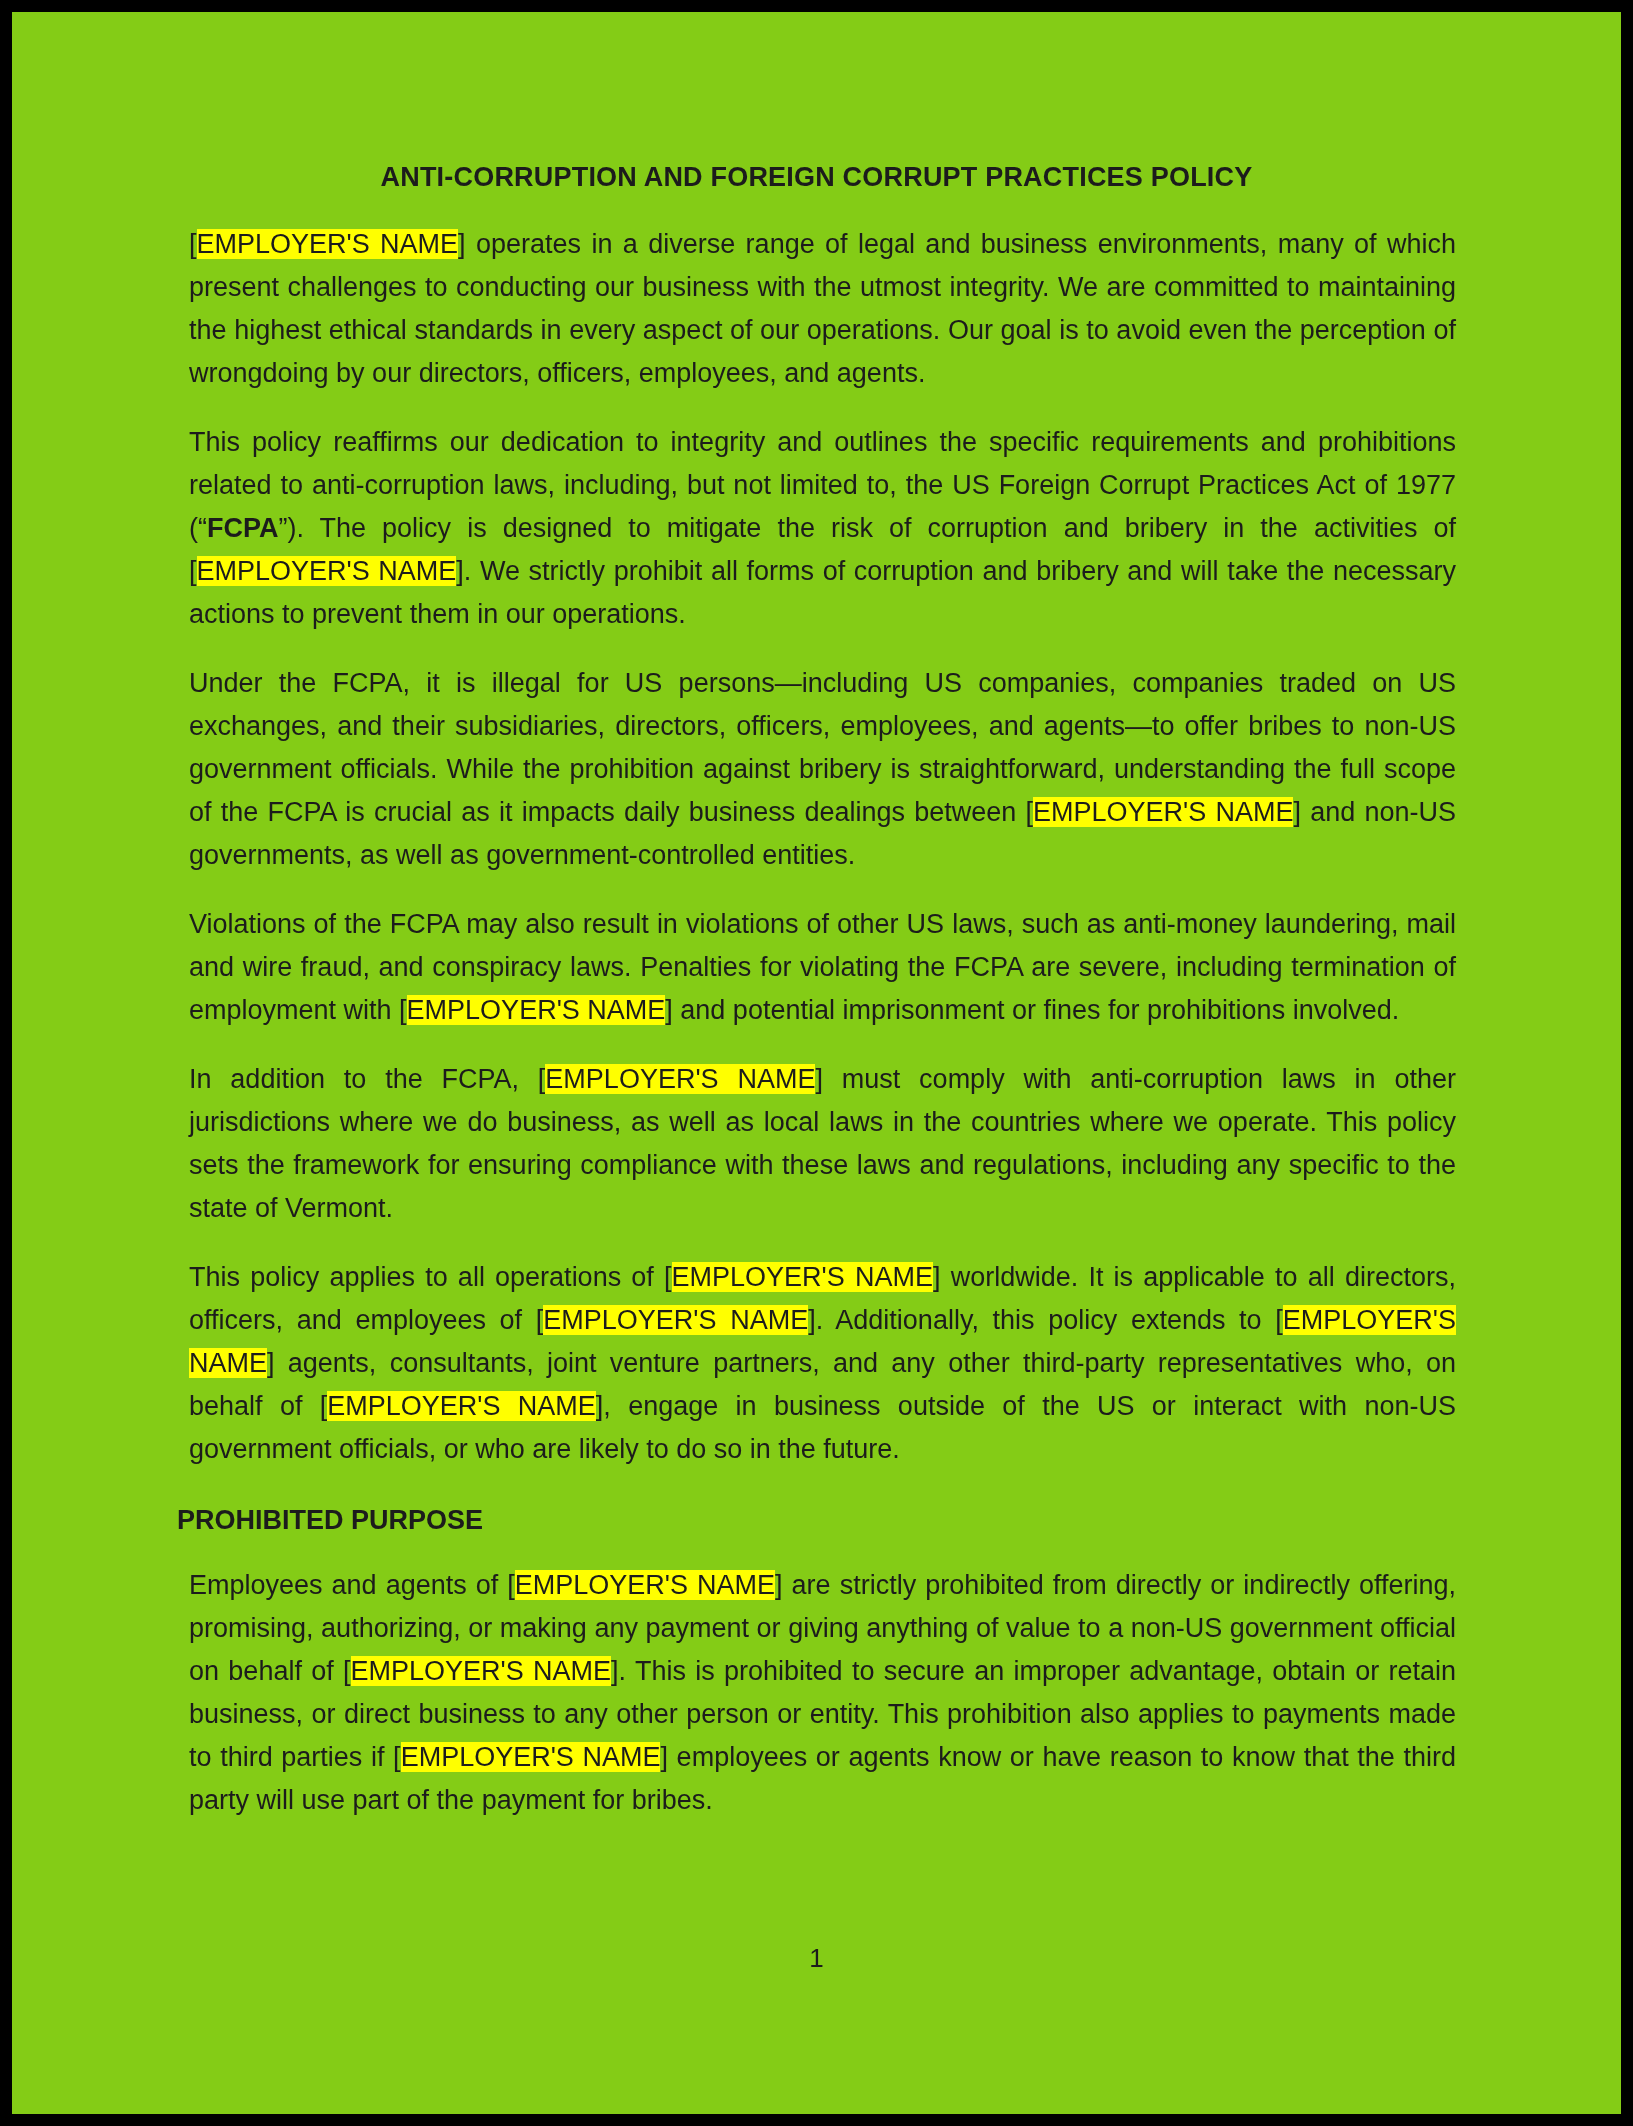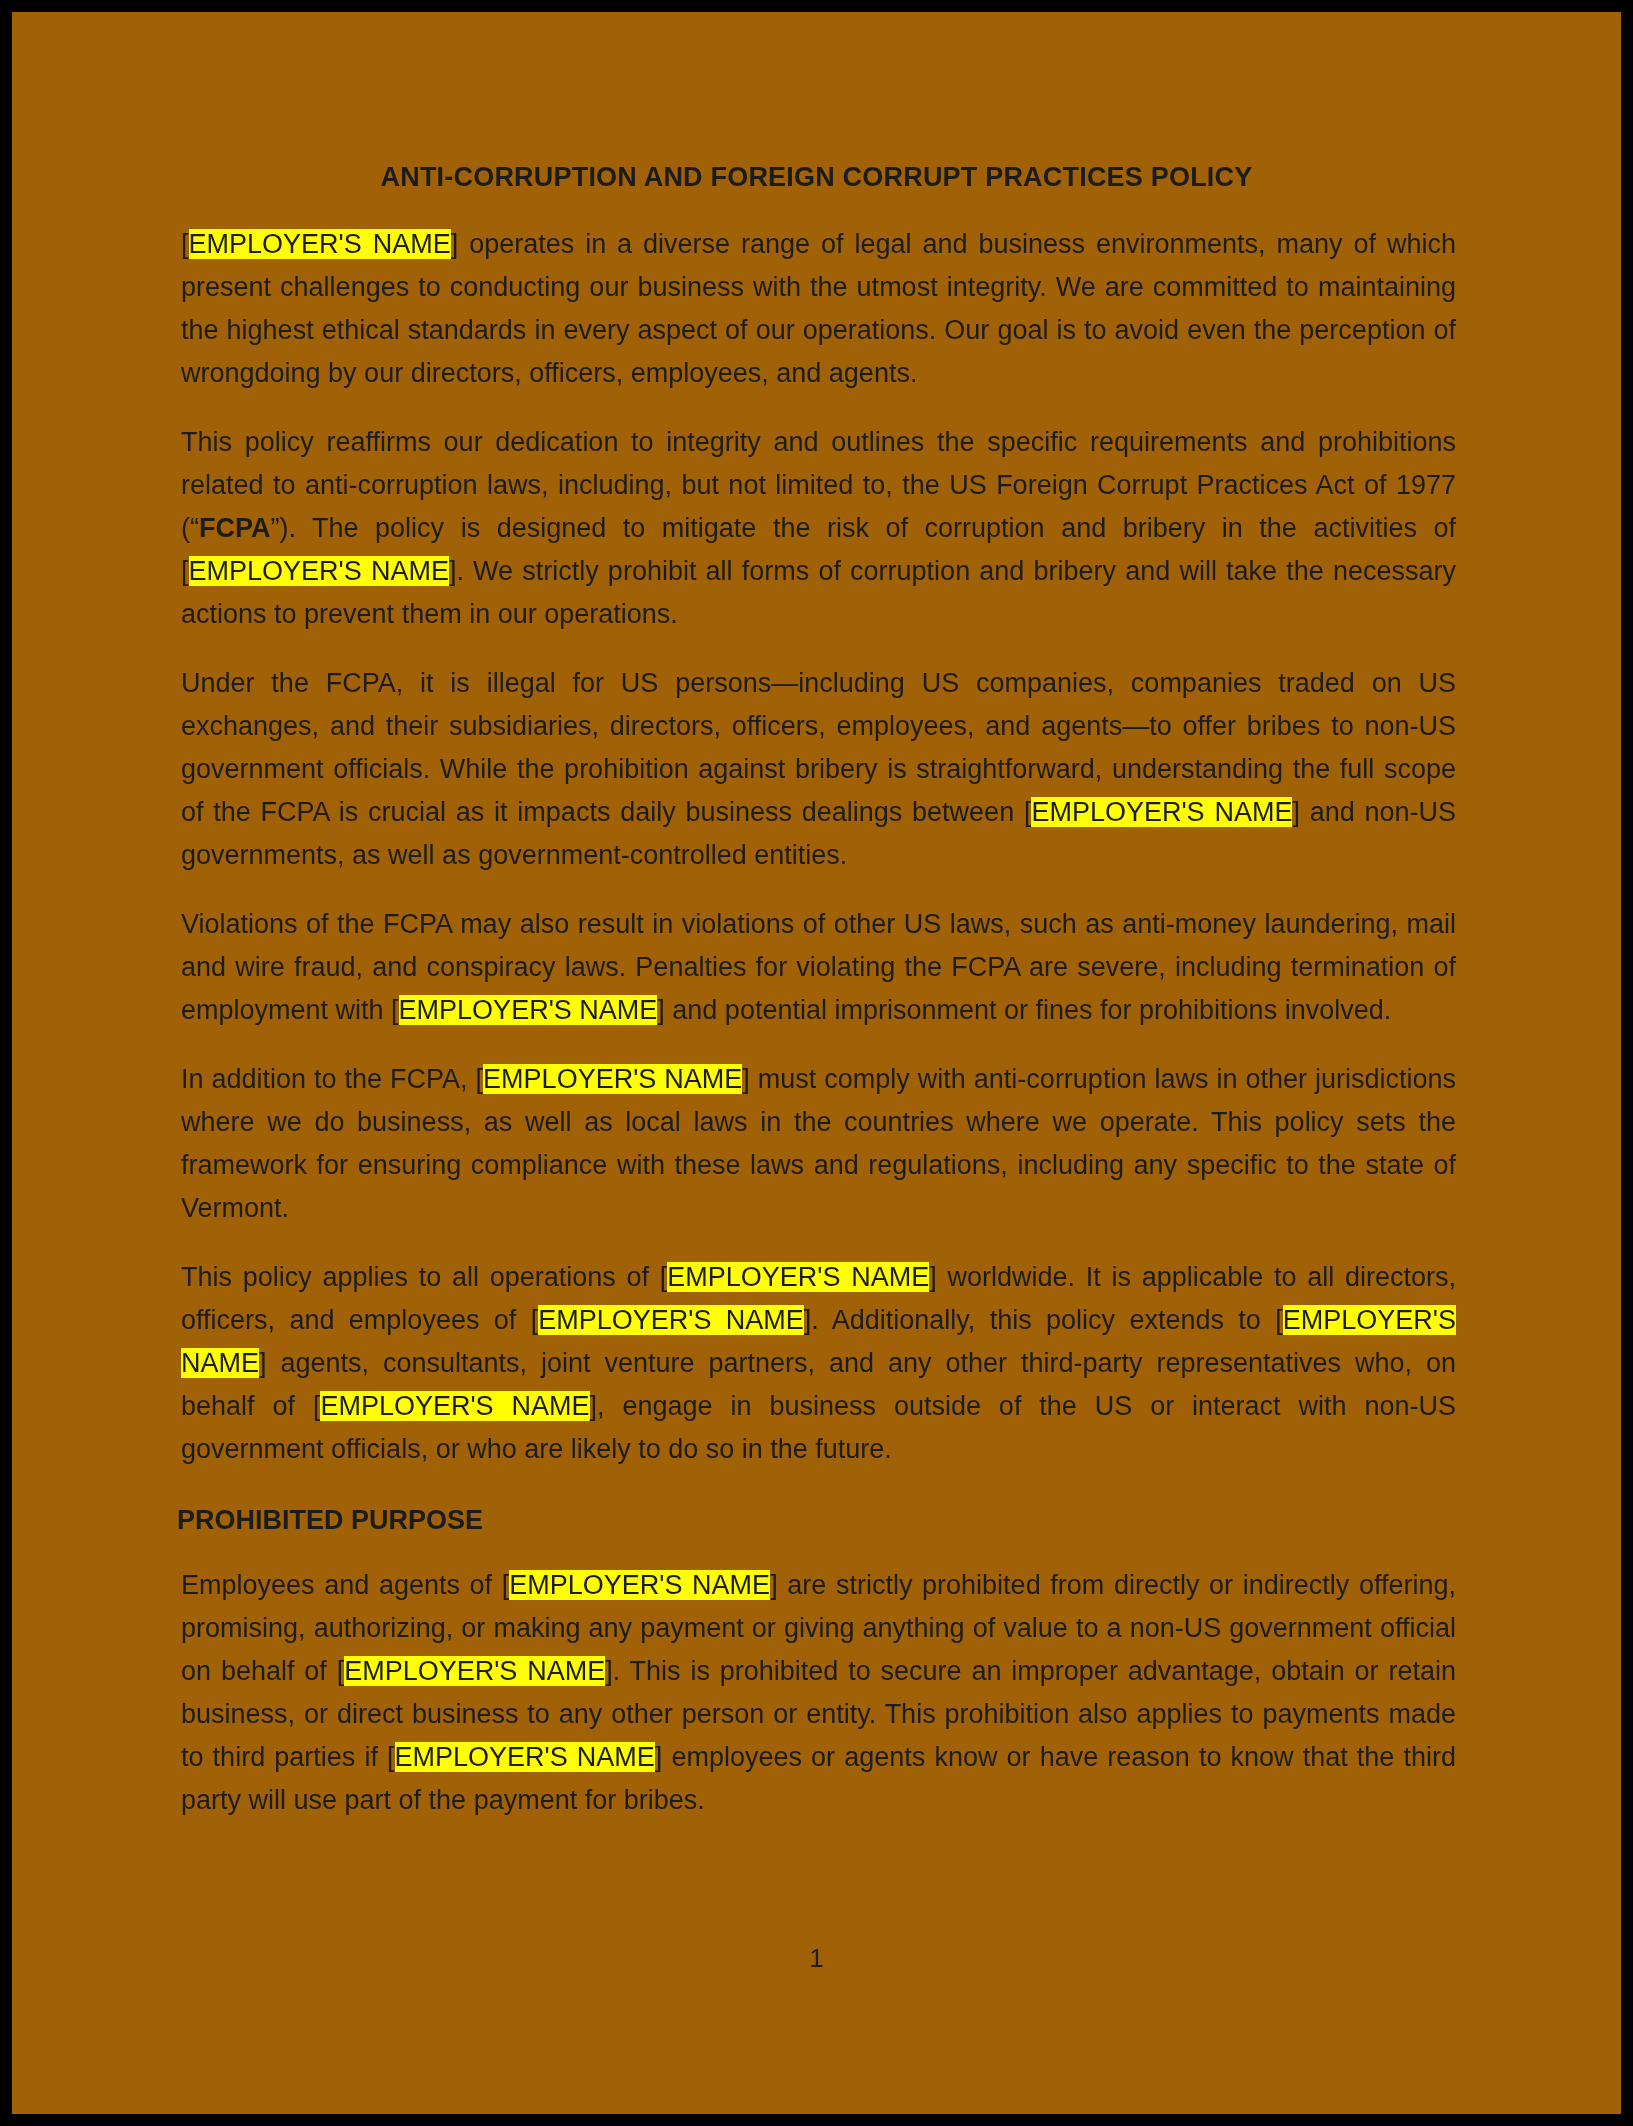--- a/index.html
+++ b/index.html
@@ -7,21 +7,21 @@
     margin: 0; padding: 0; background: #ffffff;
   }
   body {
     font-family: "Liberation Sans", "DejaVu Sans", sans-serif;
     color: #1c1c1c;
     -webkit-font-smoothing: antialiased;
   }
   .page {
     width: 1633px;
     height: 2126px;
-    background: #a16207;
+    background: #84cc16;
     border: 12px solid #000000;
     position: relative;
     overflow: hidden;
   }
   .doc-content {
     padding: 150px 165px 0 165px;
   }
   .doc-title {
     font-size: 27px;
     font-weight: 700;
@@ -31,21 +31,21 @@
   }
   .section-heading {
     font-size: 27px;
     font-weight: 700;
     margin: 34px 0 28px 0;
   }
   .doc-paragraph {
     font-size: 27px;
     line-height: 43px;
     text-align: justify;
-    margin: 0 0 26px 4px;
+    margin: 0 0 26px 12px;
   }
   .hl {
     background: var(--hl, #ffff00);
   }
   .bold {
     font-weight: 700;
   }
   .doc-footer {
     position: absolute;
     left: 0;

